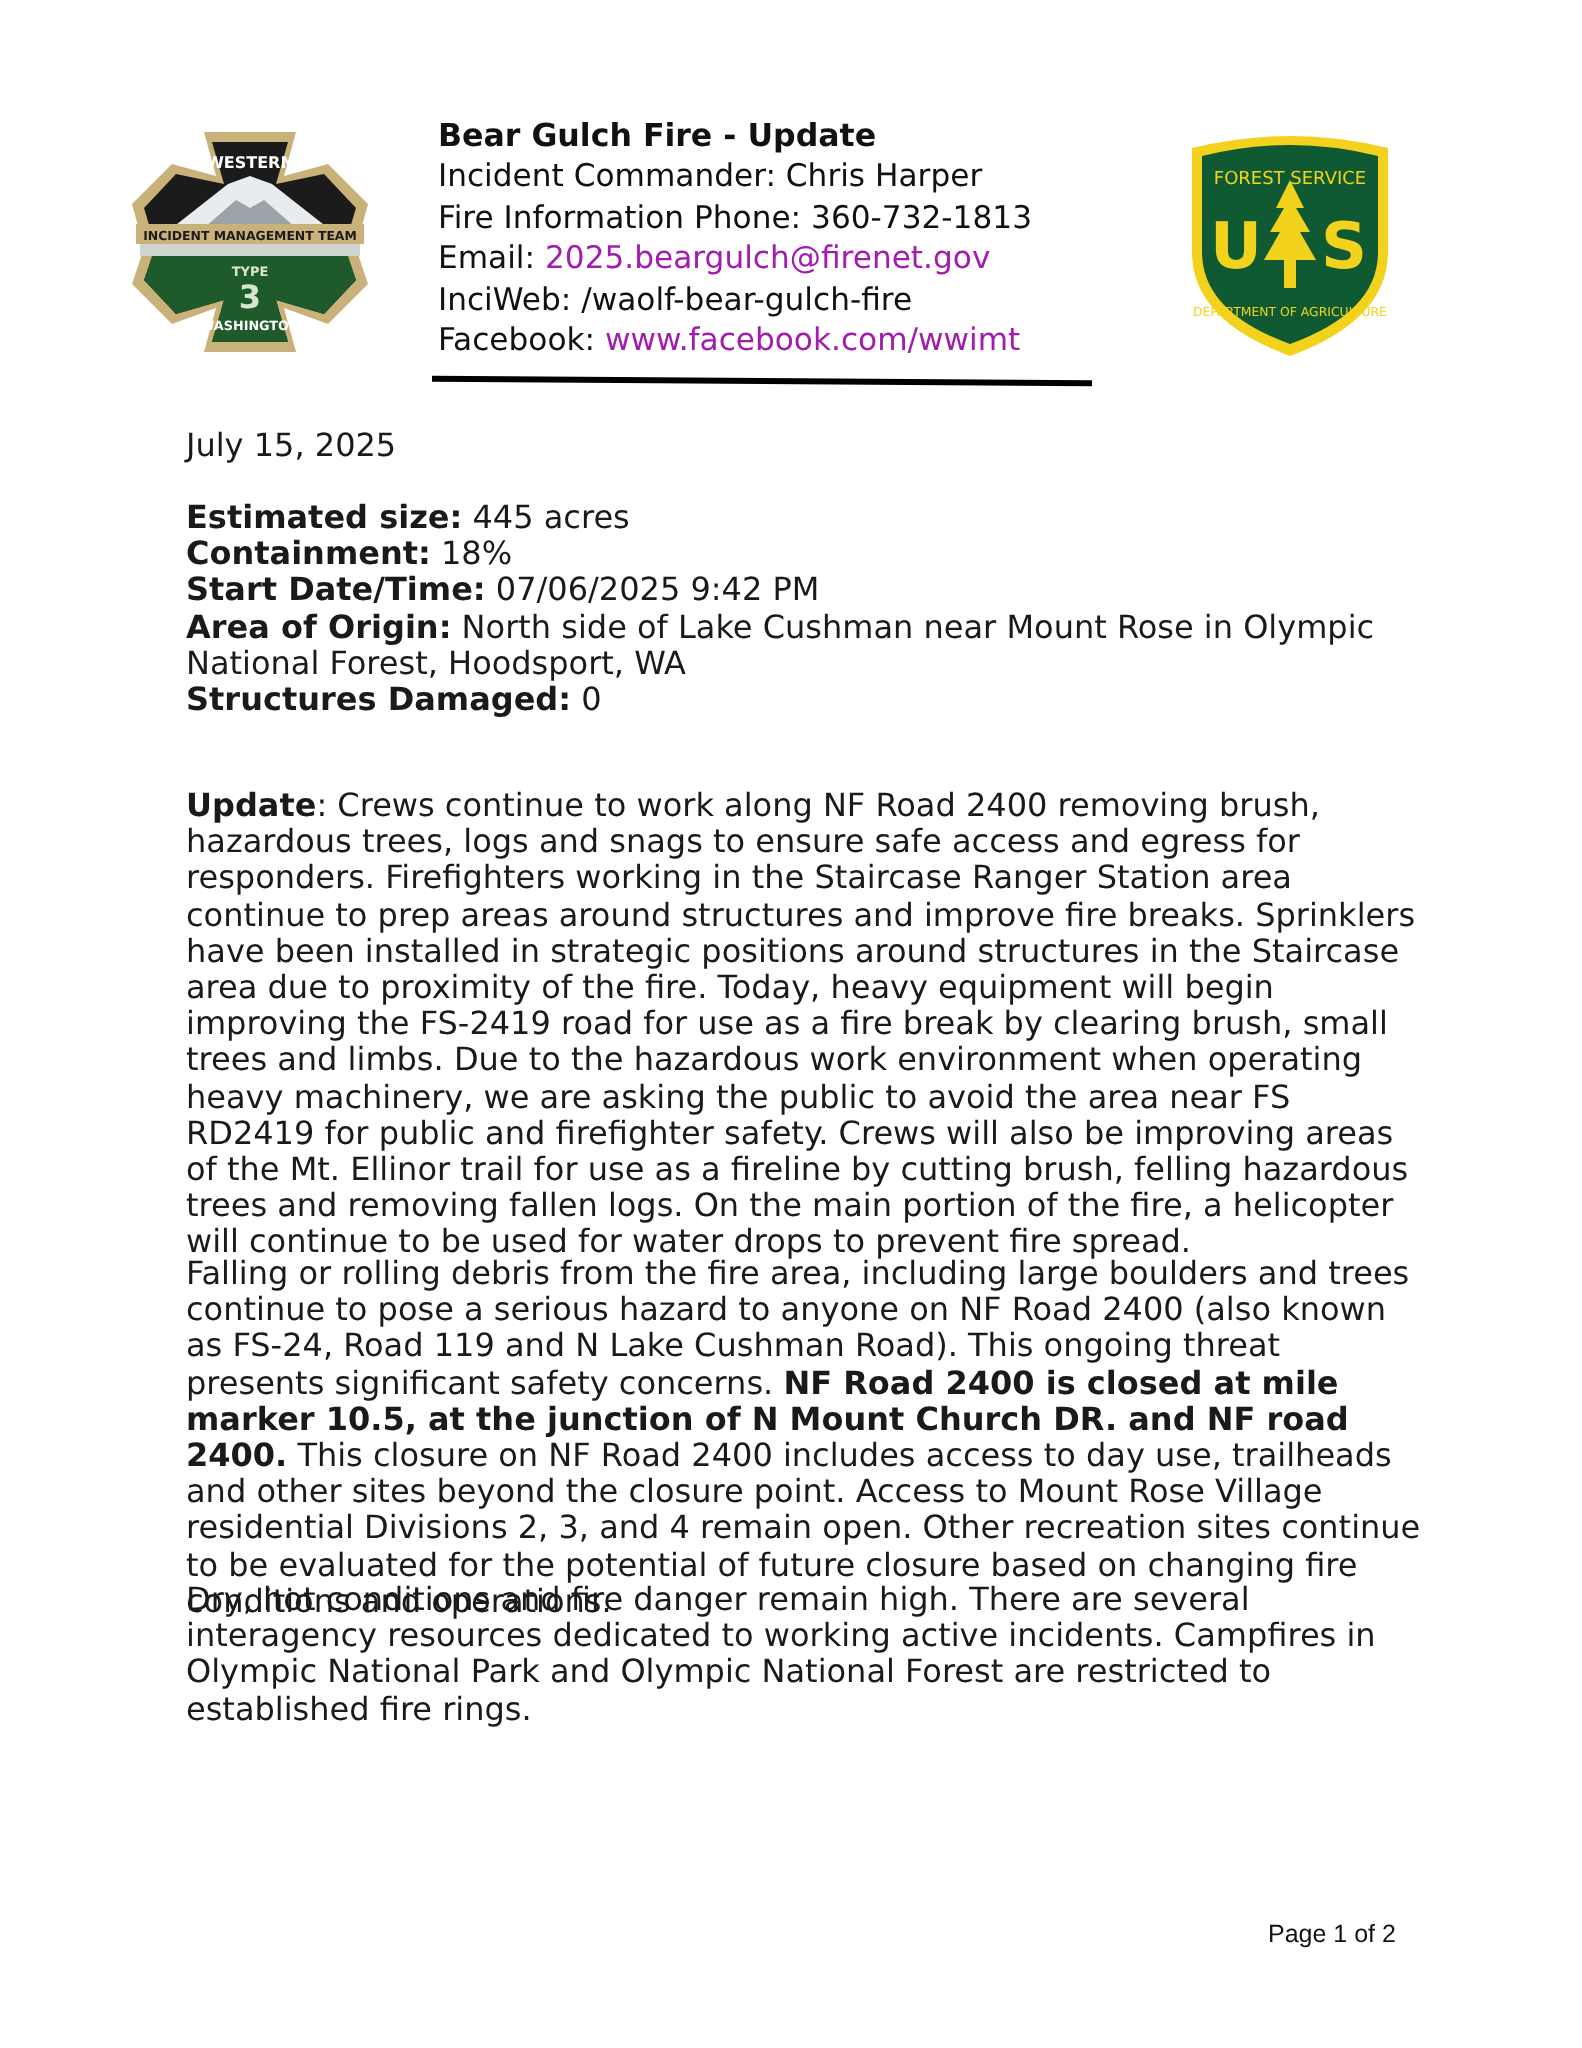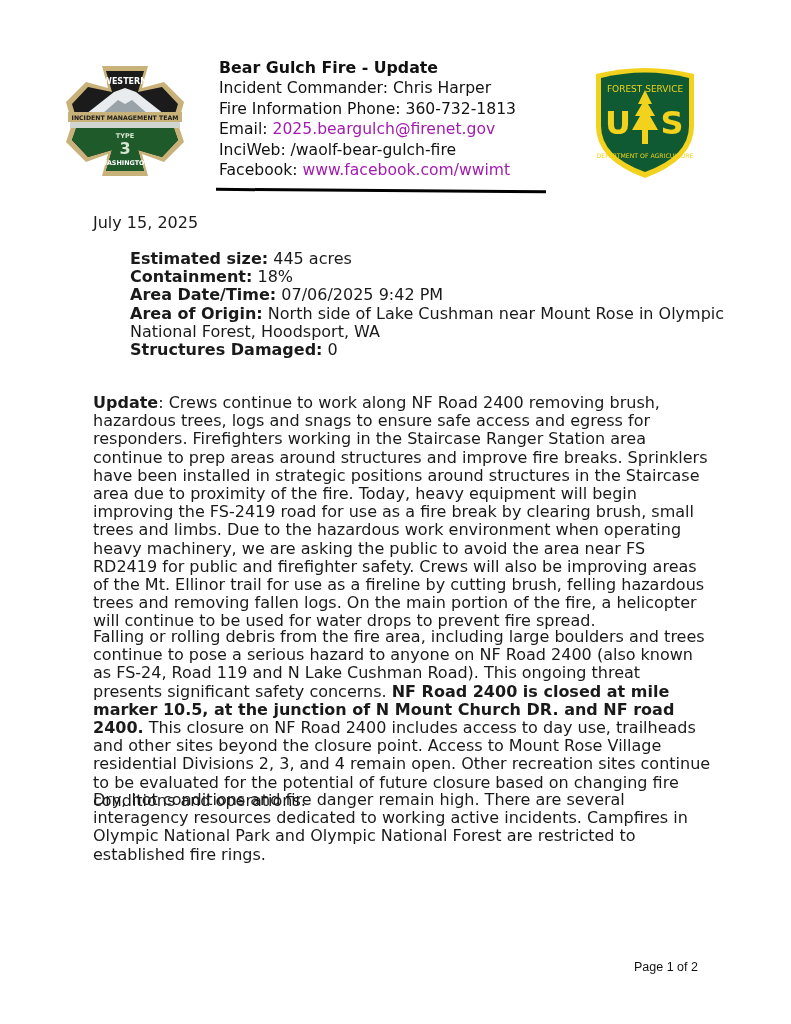--- a/index.html
+++ b/index.html
@@ -13,21 +13,21 @@
   .header-block { position: absolute; left: 219px; top: 58px; width: 330px;
                   font-size: 15.6px; line-height: 20.4px; color: #111; }
   .header-block .title { font-weight: bold; font-size: 15.8px; }
   .header-block a { color: #a21caf; }
   .header-rule { position: absolute; left: 216px; top: 189px; width: 330px; height: 3px;
                  background: #000; transform: skewY(0.4deg); }
 
   
   .body-text { position: absolute; left: 93px; width: 620px; font-size: 16px; line-height: 18.2px; color: #1a1a1a; }
   .date { top: 214px; }
-  .facts { top: 250px; margin-left: 37px; }
+  .facts { top: 250px; }
   .fact-line { display: block; }
   .fact-label { font-weight: bold; }
   .update { top: 394px; }
   .para2 { top: 628px; }
   .para3 { top: 791px; }
   .b { font-weight: bold; }
 
   .footer { position: absolute; left: 634px; top: 960px; font-family: "Liberation Sans", sans-serif;
             font-size: 12.5px; color: #111; }
 </style>
@@ -73,21 +73,21 @@
     <text x="80" y="70" text-anchor="middle" font-family="DejaVu Sans, sans-serif" font-size="32" font-weight="bold" fill="#f2d21c">S</text>
     <path d="M53,26 L60,40 L56,40 L63,52 L58,52 L66,66 L56,66 L56,80 L50,80 L50,66 L40,66 L48,52 L43,52 L50,40 L46,40 Z" fill="#f2d21c"></path>
     <text x="53" y="94" text-anchor="middle" font-family="DejaVu Sans, sans-serif" font-size="6.2" fill="#f2d21c">DEPARTMENT OF AGRICULTURE</text>
   </svg>
 
   <div class="body-text date">July 15, 2025</div>
 
   <div class="body-text facts">
     <span class="fact-line"><span class="fact-label">Estimated size:</span><span> 445 acres</span></span>
     <span class="fact-line"><span class="fact-label">Containment:</span><span> 18%</span></span>
-    <span class="fact-line"><span class="fact-label">Area Date/Time:</span><span> 07/06/2025 9:42 PM</span></span>
+    <span class="fact-line"><span class="fact-label">Start Date/Time:</span><span> 07/06/2025 9:42 PM</span></span>
     <span class="fact-line"><span class="fact-label">Area of Origin:</span><span> North side of Lake Cushman near Mount Rose in Olympic National Forest, Hoodsport, WA</span></span>
     <span class="fact-line"><span class="fact-label">Structures Damaged:</span><span> 0</span></span>
   </div>
 
   <div class="body-text update"><span class="b">Update</span><span>: Crews continue to work along NF Road 2400 removing brush, hazardous trees, logs and snags to ensure safe access and egress for responders. Firefighters working in the Staircase Ranger Station area continue to prep areas around structures and improve fire breaks. Sprinklers have been installed in strategic positions around structures in the Staircase area due to proximity of the fire. Today, heavy equipment will begin improving the FS-2419 road for use as a fire break by clearing brush, small trees and limbs. Due to the hazardous work environment when operating heavy machinery, we are asking the public to avoid the area near FS RD2419 for public and firefighter safety. Crews will also be improving areas of the Mt. Ellinor trail for use as a fireline by cutting brush, felling hazardous trees and removing fallen logs. On the main portion of the fire, a helicopter will continue to be used for water drops to prevent fire spread.</span></div>
 
   <div class="body-text para2"><span>Falling or rolling debris from the fire area, including large boulders and trees continue to pose a serious hazard to anyone on NF Road 2400 (also known as FS-24, Road 119 and N Lake Cushman Road). This ongoing threat presents significant safety concerns. </span><span class="b">NF Road 2400 is closed at mile marker 10.5, at the junction of N Mount Church DR. and NF road 2400.</span><span> This closure on NF Road 2400 includes access to day use, trailheads and other sites beyond the closure point. Access to Mount Rose Village residential Divisions 2, 3, and 4 remain open. Other recreation sites continue to be evaluated for the potential of future closure based on changing fire conditions and operations.</span></div>
 
   <div class="body-text para3">Dry, hot conditions and fire danger remain high. There are several interagency resources dedicated to working active incidents. Campfires in Olympic National Park and Olympic National Forest are restricted to established fire rings.</div>
 

